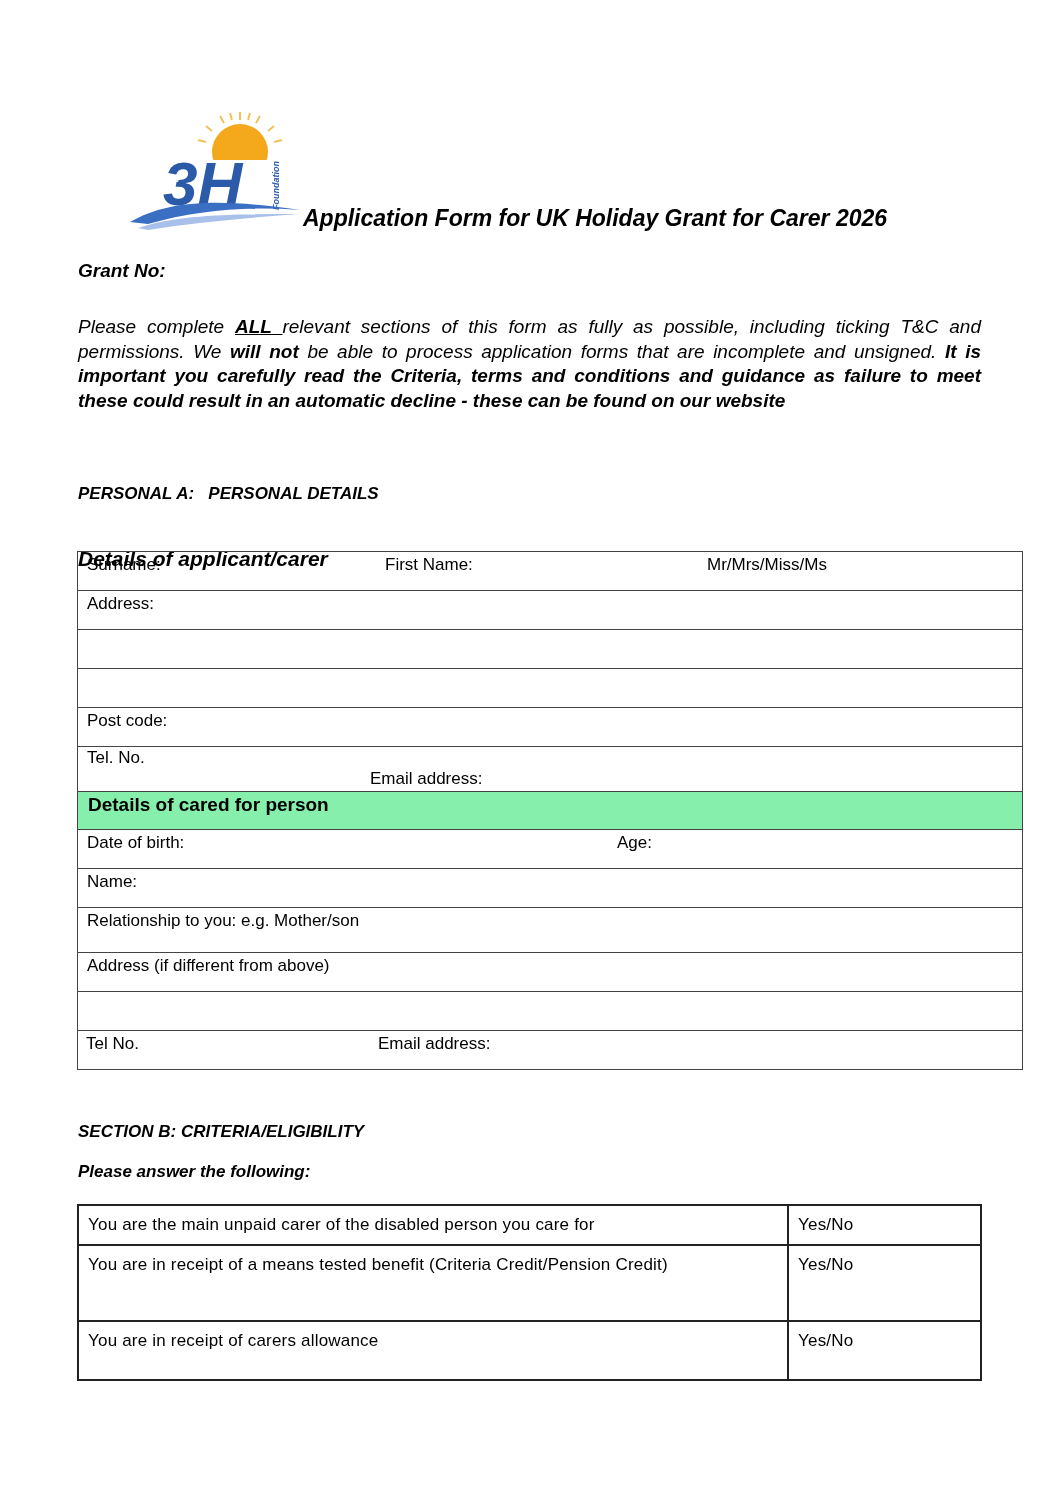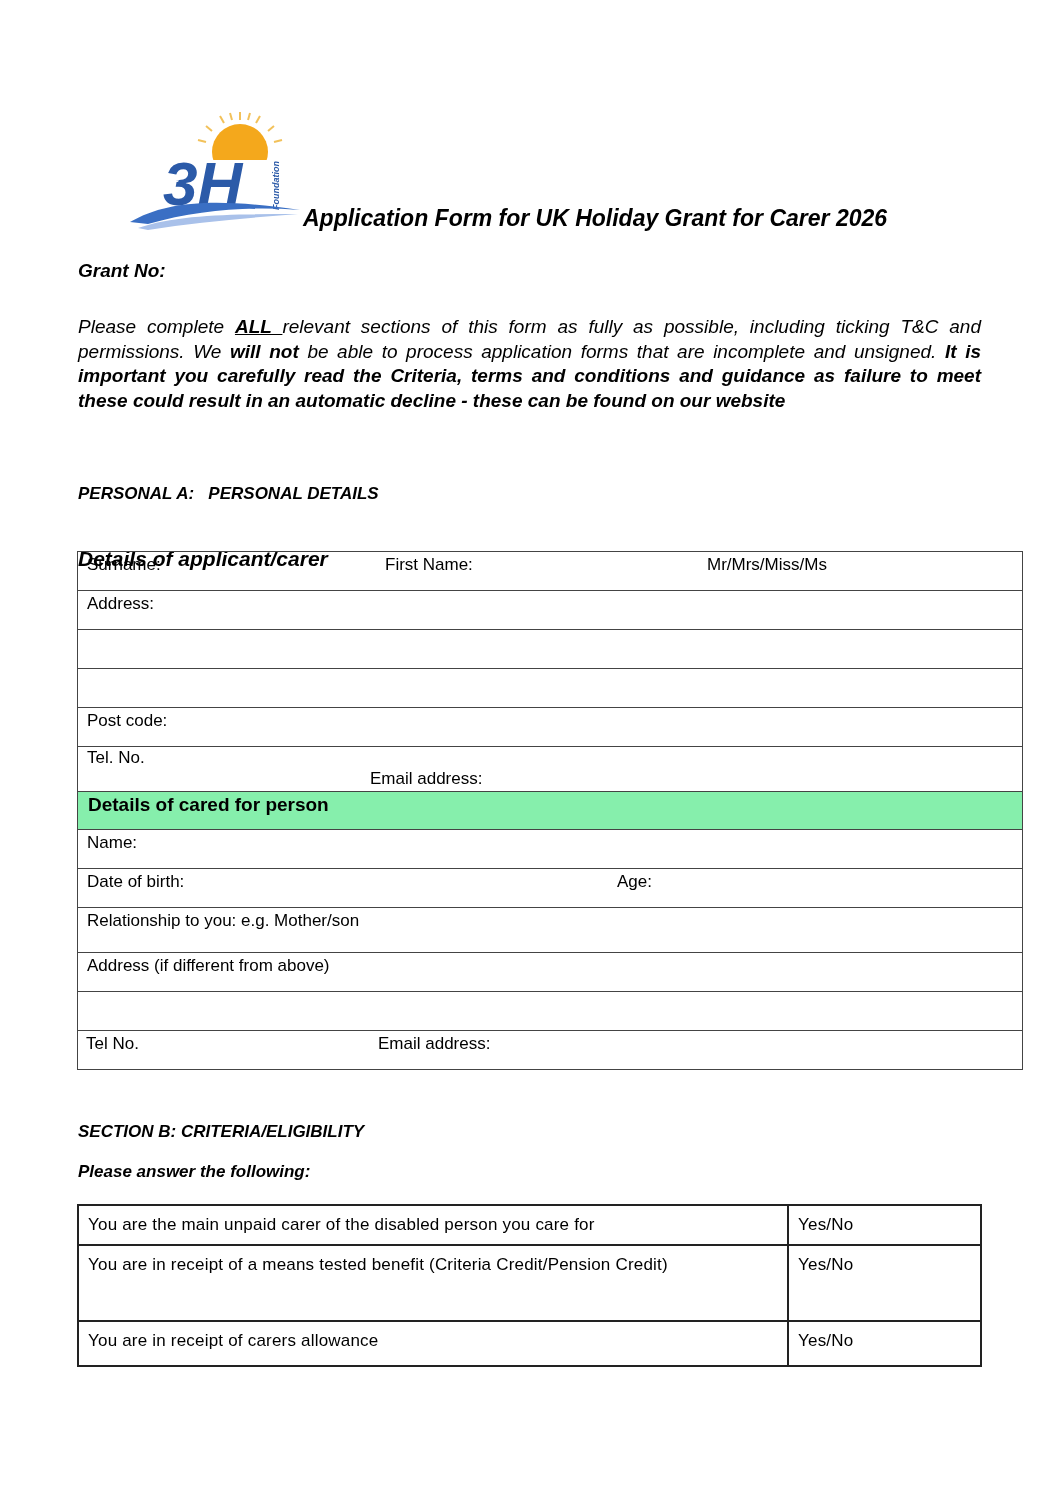--- a/index.html
+++ b/index.html
@@ -90,28 +90,28 @@
     <span class="lbl" style="left:292px;top:22px">Email address:</span>
   </td>
       </tr>
   <tr>
         <td class="shade" style="height:37px">
           <span class="lbl" style="left:10px;top:2px;font-size:19px;font-weight:bold">Details of cared for person</span>
         </td>
       </tr>
   <tr>
         <td>
-          <span class="lbl" style="left:9px">Name:</span>
-        </td>
+    <span class="lbl" style="left:9px">Date of birth:</span>
+    <span class="lbl" style="left:539px">Age:</span>
+  </td>
       </tr>
   <tr>
         <td>
-    <span class="lbl" style="left:9px">Date of birth:</span>
-    <span class="lbl" style="left:539px">Age:</span>
-  </td>
+          <span class="lbl" style="left:9px">Name:</span>
+        </td>
       </tr>
   <tr>
         <td style="height:44px">
           <span class="lbl" style="left:9px">Relationship to you: e.g. Mother/son</span>
         </td>
       </tr>
   <tr>
         <td>
           <span class="lbl" style="left:9px">Address (if different from above)</span>
         </td>
@@ -134,18 +134,18 @@
 <table class="formB">
   <tbody>
       <tr style="height:32px">
     <td class="q">You are the main unpaid carer of the disabled person you care for</td>
     <td>Yes/No</td>
   </tr>
   <tr style="height:76px">
     <td class="q">You are in receipt of a means tested benefit (Criteria Credit/Pension Credit)</td>
     <td>Yes/No</td>
   </tr>
-  <tr style="height:45px">
+  <tr style="height:59px">
     <td class="q">You are in receipt of carers allowance</td>
     <td>Yes/No</td>
   </tr>
 </tbody>
   </table>
 
 </body></html>

